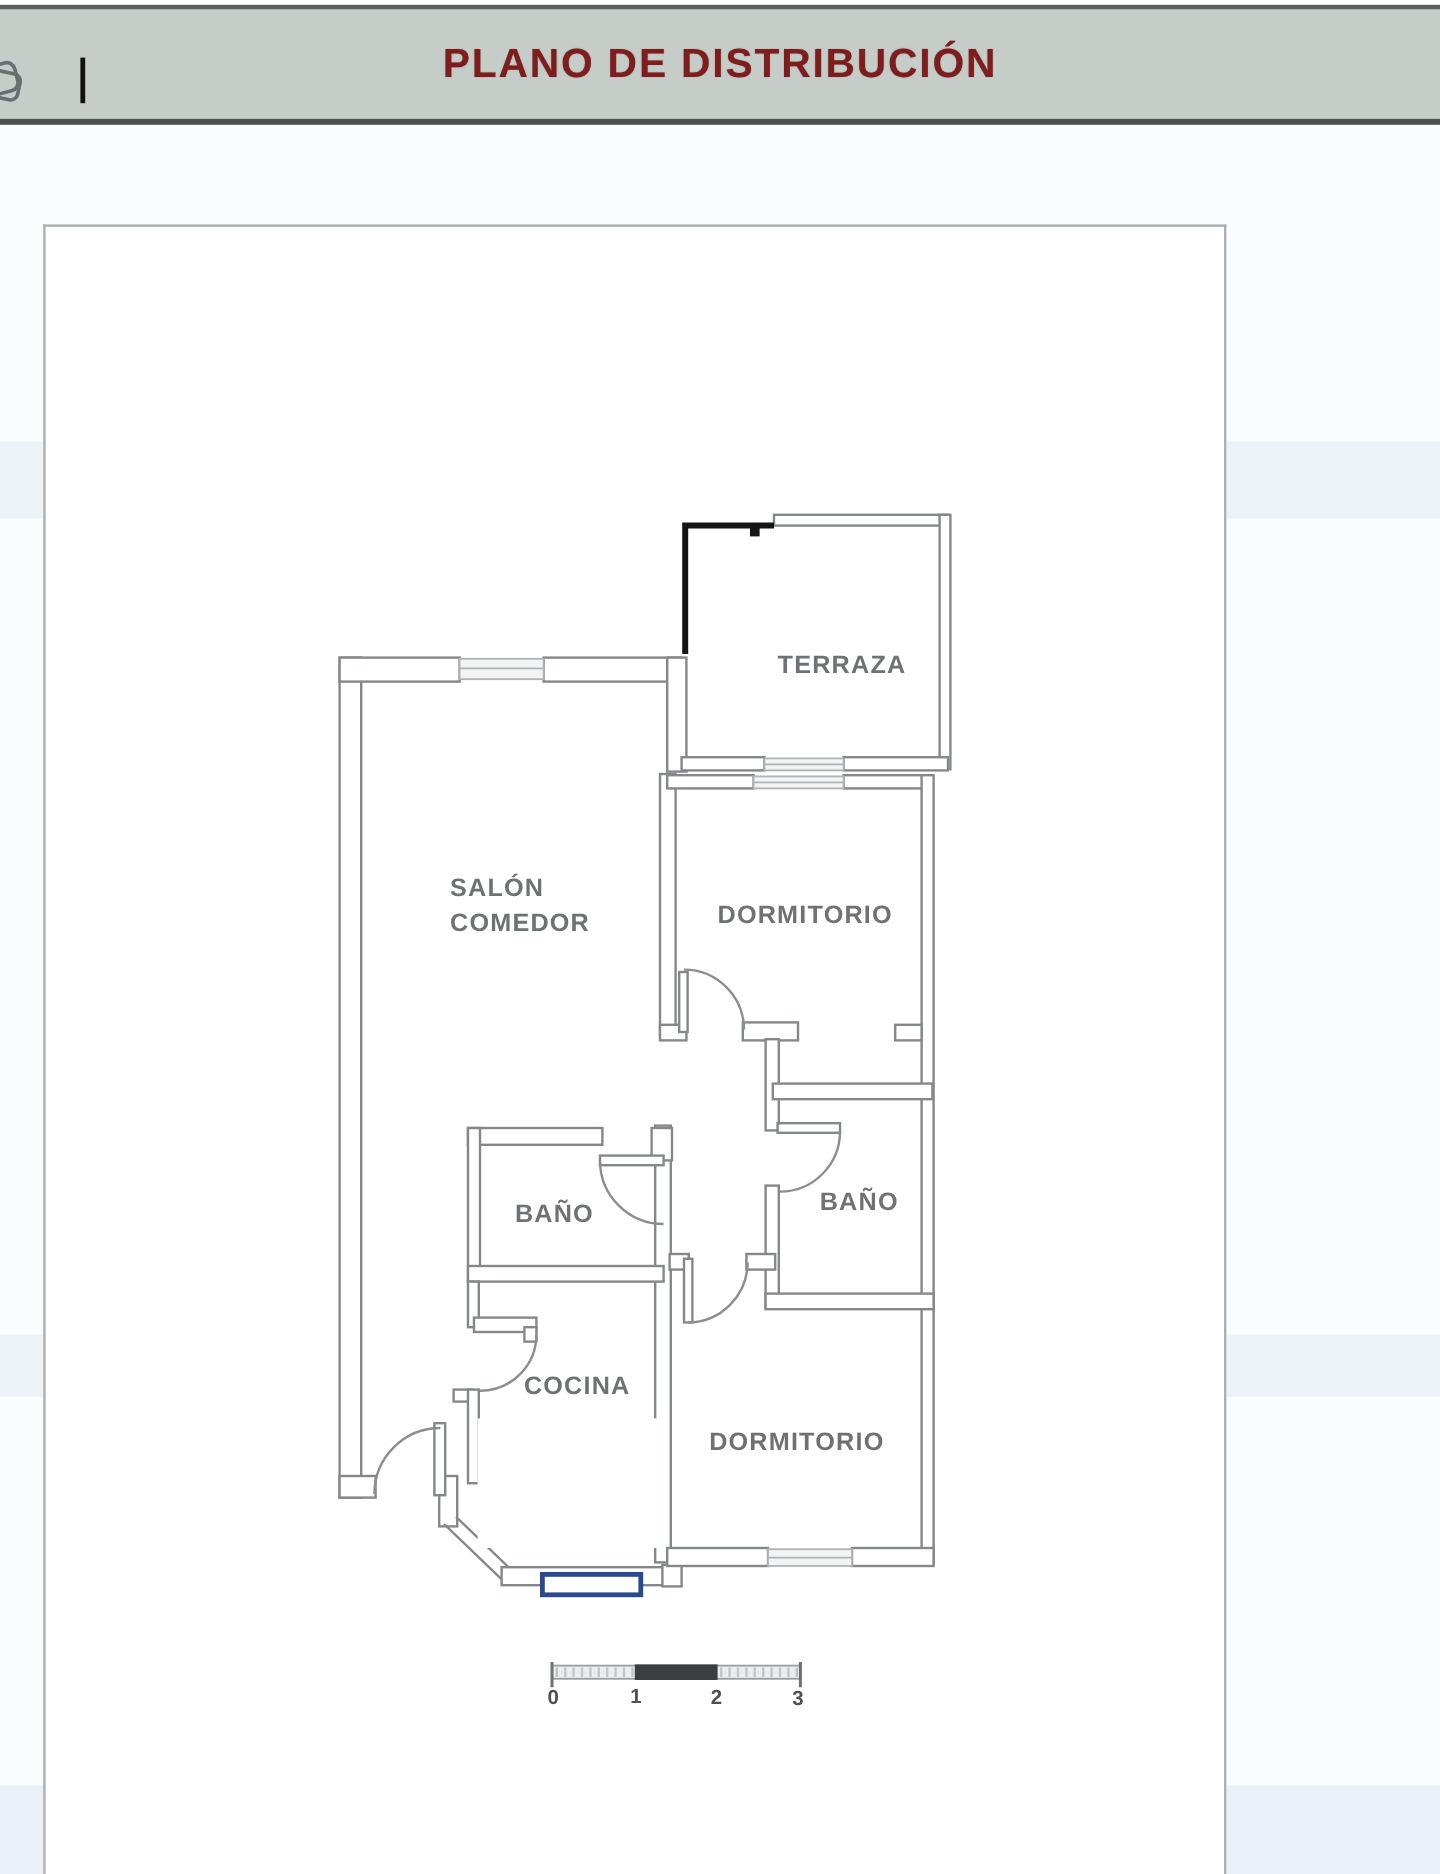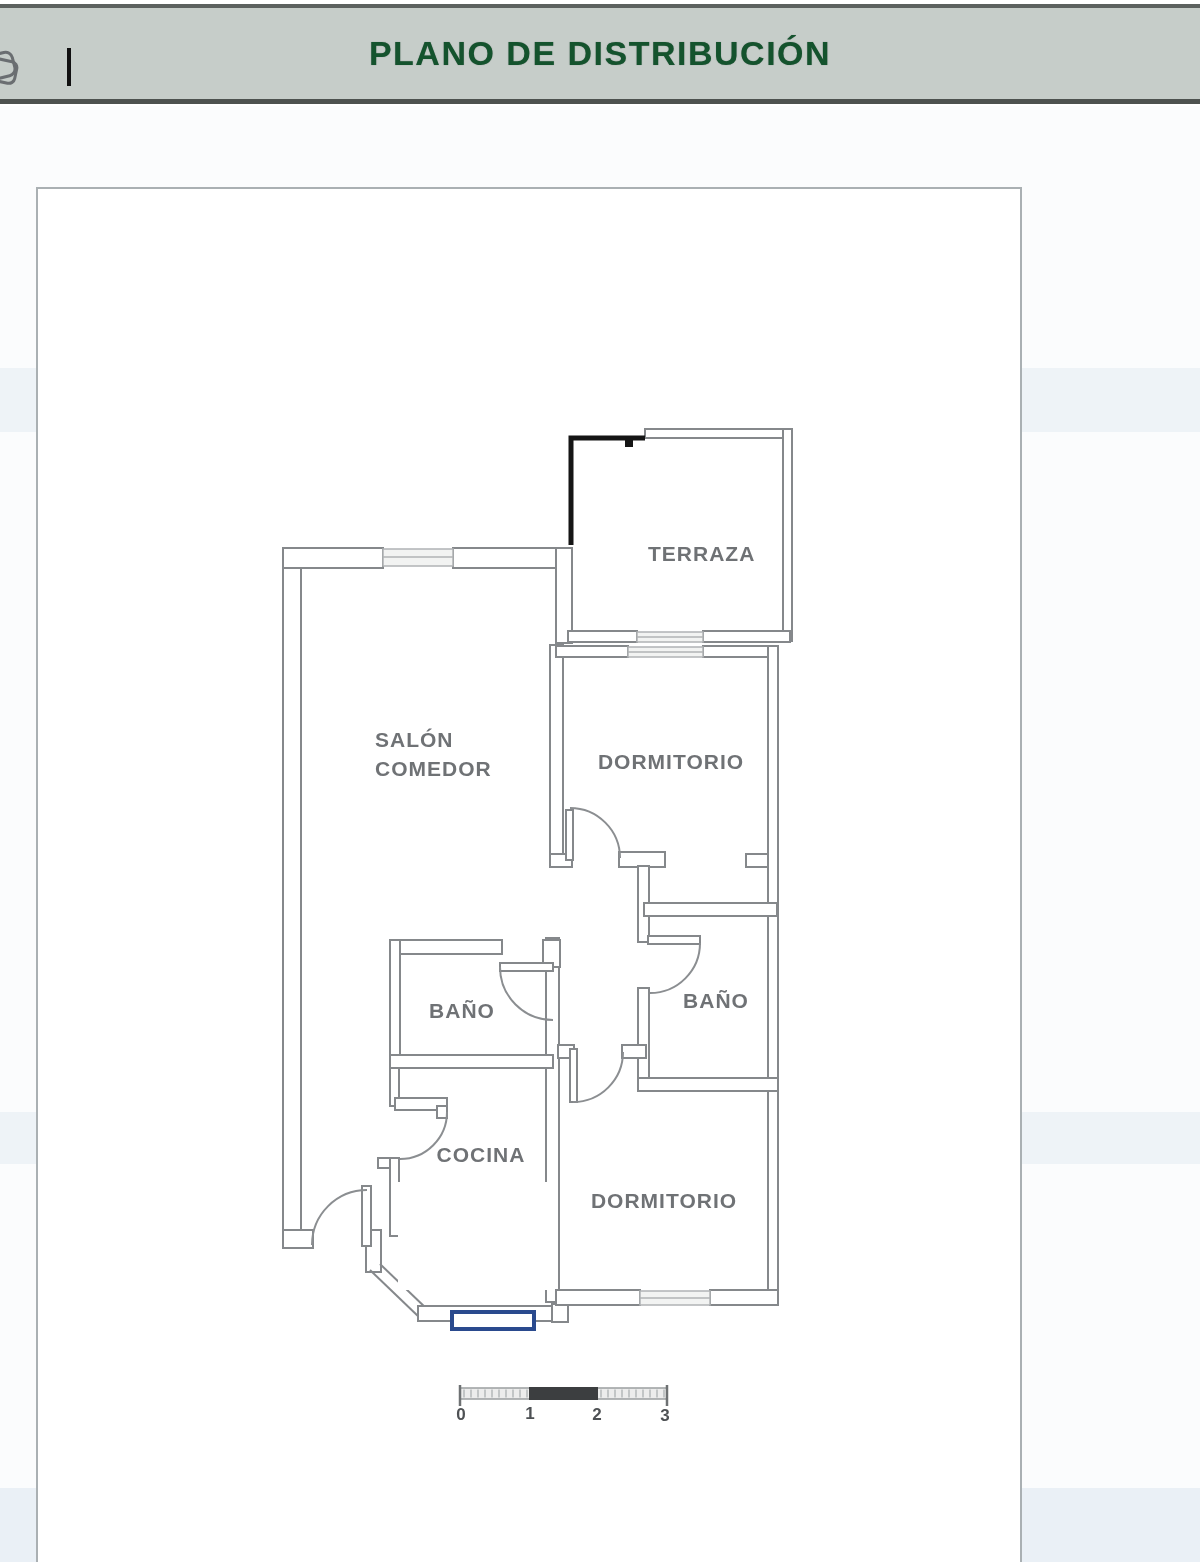--- a/index.html
+++ b/index.html
@@ -19,21 +19,21 @@
     background:#fff;
   }
   .header .rule-top{position:absolute;left:0;top:4px;width:1200px;height:4px;background:#5c615f;}
   .header .bar{
     position:absolute;left:0;top:8px;width:1200px;height:91px;
     background:#c6cdc9;
     display:flex;align-items:center;justify-content:center;
   }
   .header .rule-bottom{position:absolute;left:0;top:99px;width:1200px;height:5px;background:#4d524f;}
   .title{
-    font-size:34px;font-weight:700;letter-spacing:1.5px;color:#14532d;
+    font-size:34px;font-weight:700;letter-spacing:1.5px;color:#7f1d1d;
     text-shadow:0 0 1px rgba(40,44,46,.45);
   }
   
   .frame{
     position:absolute;left:36px;top:187px;width:986px;height:1375px;
     background:#ffffff;border:2px solid #aab0b3;border-bottom:none;
     box-sizing:border-box;
   }
   svg.overlay{position:absolute;left:0;top:0;width:1200px;height:1562px;}
   .wall{fill:#ffffff;stroke:#85888b;stroke-width:2px;}

